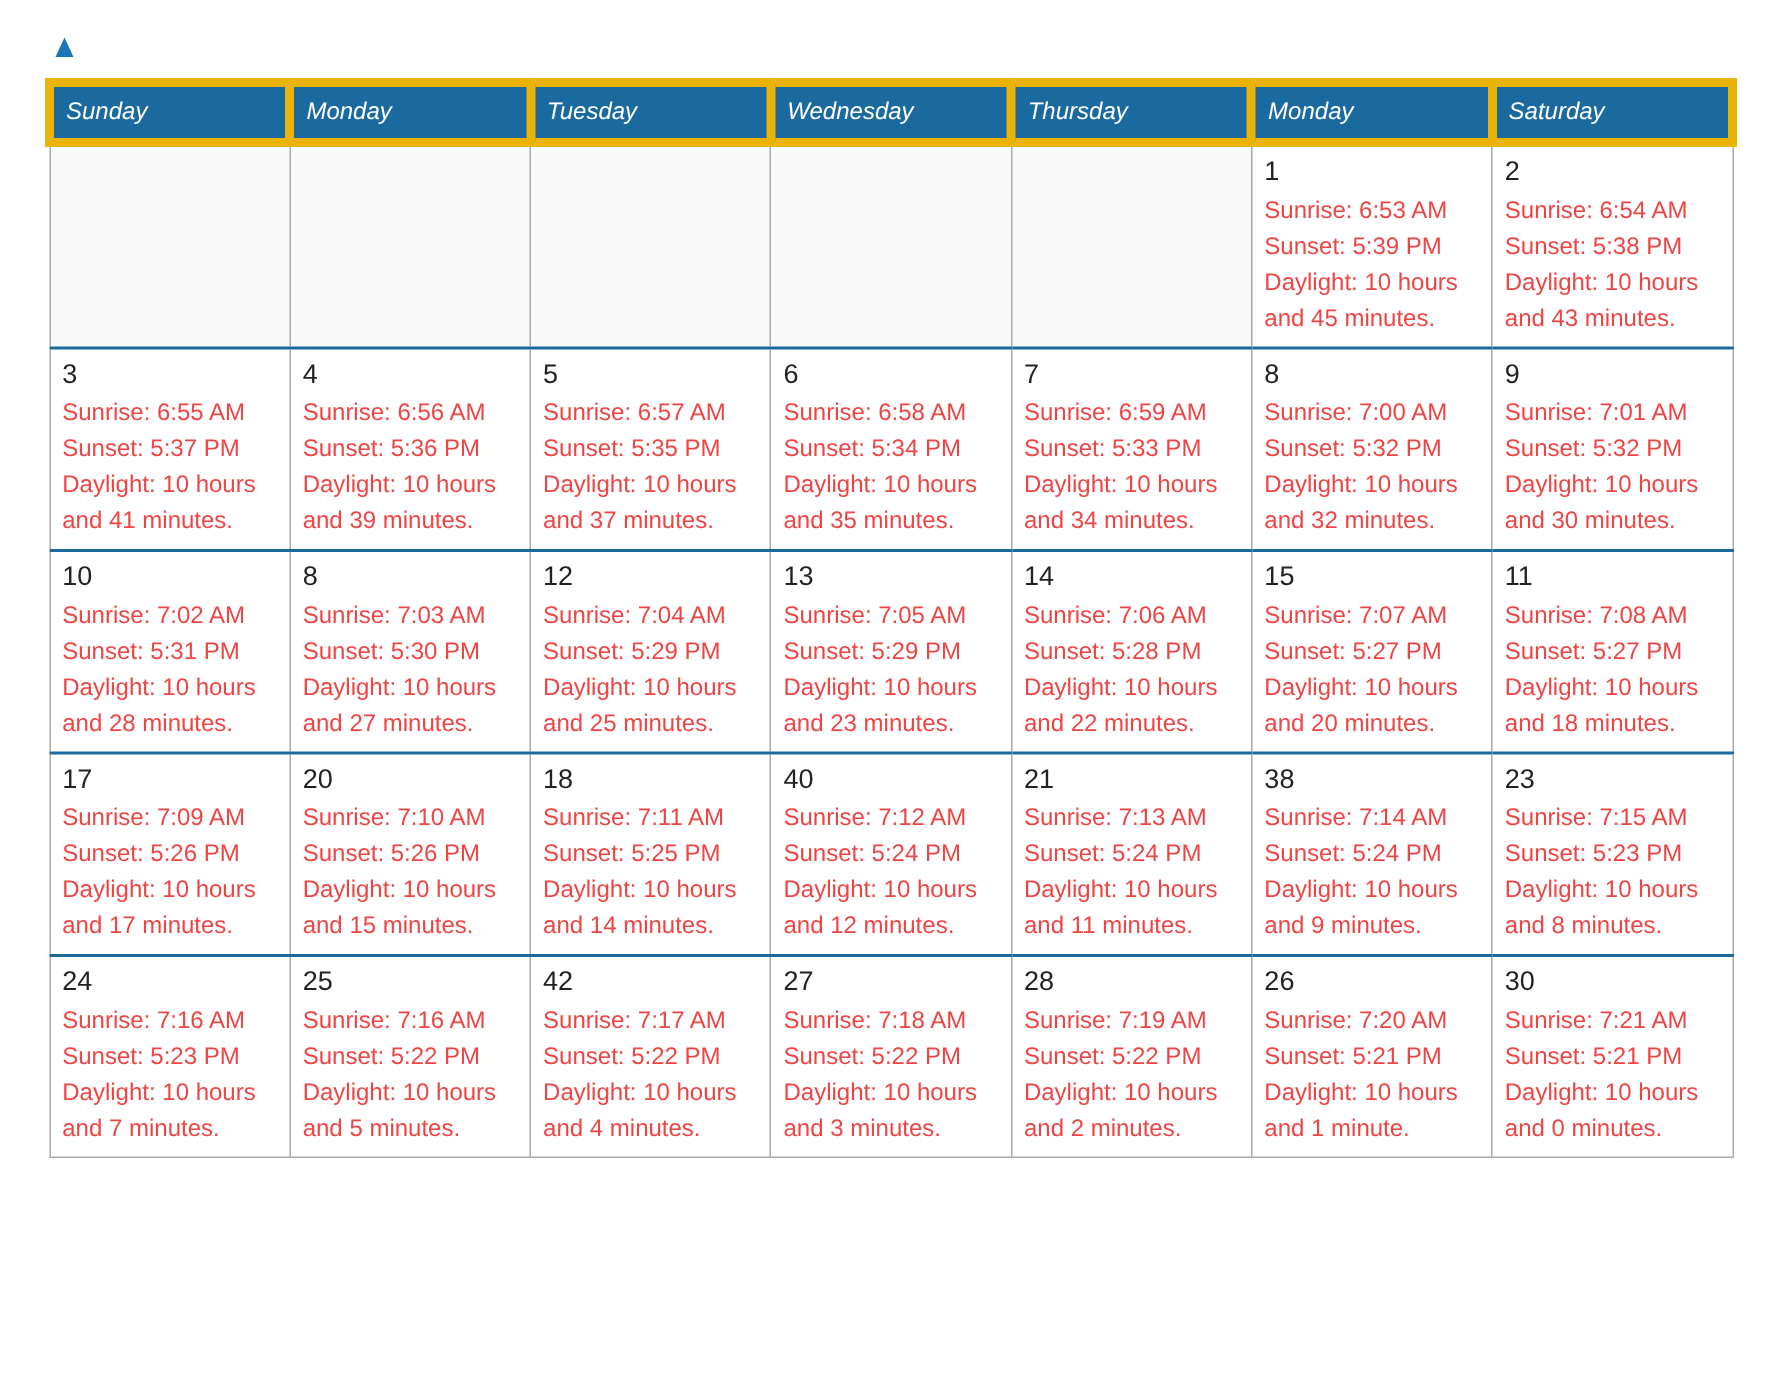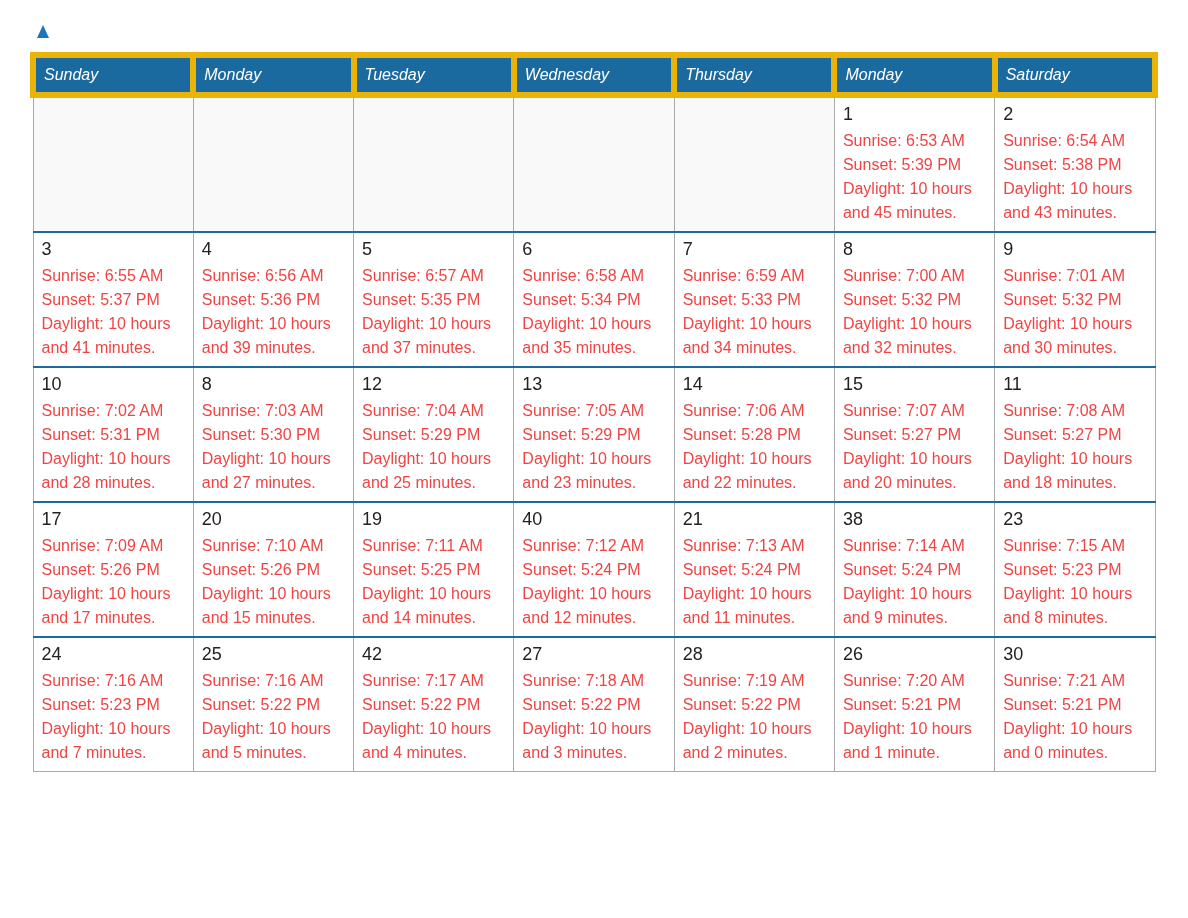--- a/index.html
+++ b/index.html
@@ -208,21 +208,21 @@
       <tr class="week-row">
         <td>
           <span class="day-number">17</span>
           <div class="day-info">Sunrise: 7:09 AM<br>Sunset: 5:26 PM<br>Daylight: 10 hours and 17 minutes.</div>
         </td>
         <td>
           <span class="day-number">20</span>
           <div class="day-info">Sunrise: 7:10 AM<br>Sunset: 5:26 PM<br>Daylight: 10 hours and 15 minutes.</div>
         </td>
         <td>
-          <span class="day-number">19</span>
+          <span class="day-number">18</span>
           <div class="day-info">Sunrise: 7:11 AM<br>Sunset: 5:25 PM<br>Daylight: 10 hours and 14 minutes.</div>
         </td>
         <td>
           <span class="day-number">40</span>
           <div class="day-info">Sunrise: 7:12 AM<br>Sunset: 5:24 PM<br>Daylight: 10 hours and 12 minutes.</div>
         </td>
         <td>
           <span class="day-number">21</span>
           <div class="day-info">Sunrise: 7:13 AM<br>Sunset: 5:24 PM<br>Daylight: 10 hours and 11 minutes.</div>
         </td>

